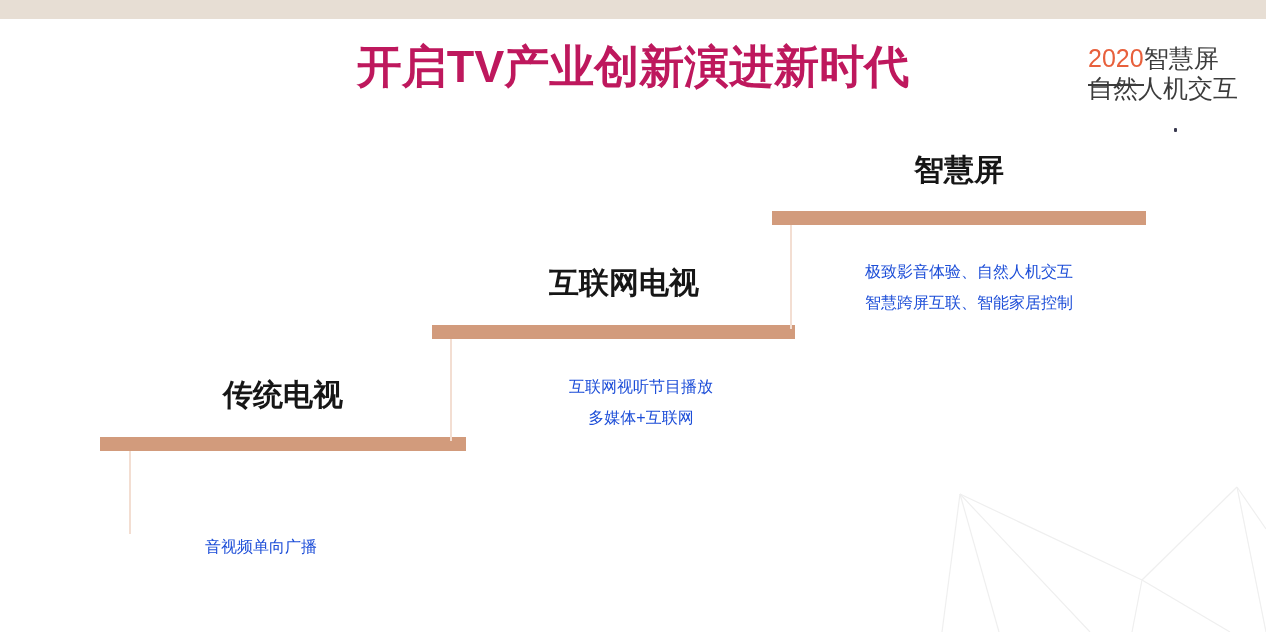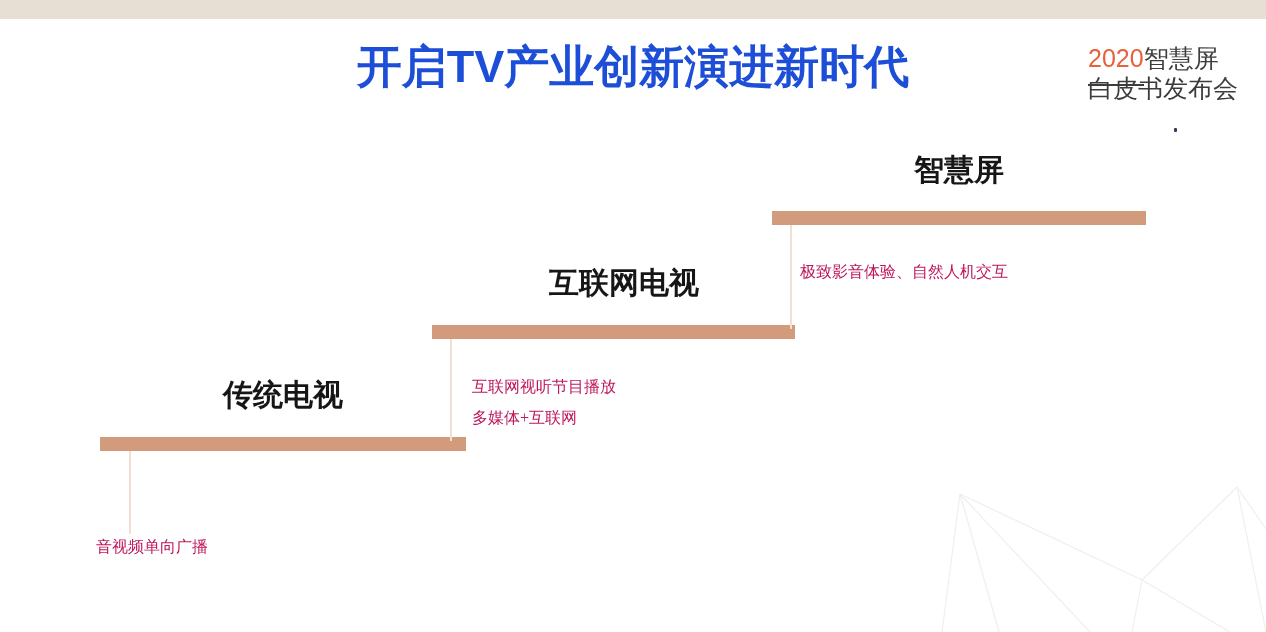--- a/index.html
+++ b/index.html
@@ -43,21 +43,21 @@
   }
   
   #slide-title {
     position: absolute;
     left: 0;
     top: 42px;
     width: 1266px;
     text-align: center;
     font-size: 45px;
     font-weight: bold;
-    color: #1d4ed8;
+    color: #be185d;
     letter-spacing: 0px;
     line-height: 1.1;
     white-space: nowrap;
   }
   
   #event-logo {
     position: absolute;
     left: 1088px;
     top: 44px;
     width: 150px;
@@ -104,38 +104,38 @@
     font-size: 30px;
     font-weight: bold;
     color: #161616;
     white-space: nowrap;
     text-align: center;
   }
   .step-desc {
     position: absolute;
     font-size: 16px;
     font-weight: normal;
-    color: #be185d;
-    text-align: left;
+    color: #1d4ed8;
+    text-align: center;
     line-height: 1.95;
     white-space: nowrap;
   }
   .step-desc div { white-space: nowrap; }
 
   
   #bar-1 { left: 100px;  top: 437px; width: 366px; }
   #conn-1 { left: 129px; top: 451px; height: 83px; }
   #label-1 { left: 100px; top: 375px; width: 366px; text-align: center; }
   #desc-1 { left: 96px;  top: 498px; width: 330px; margin-top: 33px; }
 
   
   #bar-2 { left: 432px;  top: 325px; width: 363px; }
   #conn-2 { left: 450px; top: 339px; height: 102px; }
   #label-2 { left: 432px; top: 263px; width: 384px; }
-  #desc-2 { left: 472px; top: 371px; width: 338px; font-family: Liberation Serif, serif; }
+  #desc-2 { left: 472px; top: 371px; width: 338px; }
 
   
   #bar-3 { left: 772px;  top: 211px; width: 374px; }
   #conn-3 { left: 790px; top: 225px; height: 104px; }
   #label-3 { left: 772px; top: 150px; width: 374px; }
   #desc-3 { left: 800px; top: 256px; width: 338px; }
 </style>
 </head>
 <body>
 
@@ -154,21 +154,21 @@
       <path d="M337 25 L366 170"></path>
       <path d="M242 118 L232 170"></path>
       <path d="M242 118 L330 170"></path>
     </g>
   </svg>
 
   <div id="slide-title">开启TV产业创新演进新时代</div>
 
   <div id="event-logo">
     <div class="logo-line" id="logo-line-1"><span class="accent uline">2020</span><span>智慧屏</span></div>
-    <div class="logo-line" id="logo-line-2">白皮书发布会</div>
+    <div class="logo-line" id="logo-line-2">自然人机交互</div>
   </div>
   <div id="logo-dot"></div>
 
   <div class="step-label" id="label-1">传统电视</div>
   <div class="step-bar" id="bar-1"></div>
   <div class="step-connector" id="conn-1"></div>
   <div class="step-desc" id="desc-1">
     <div>音视频单向广播</div>
   </div>
 
@@ -178,15 +178,16 @@
   <div class="step-desc" id="desc-2">
     <div>互联网视听节目播放</div>
     <div>多媒体+互联网</div>
   </div>
 
   <div class="step-label" id="label-3">智慧屏</div>
   <div class="step-bar" id="bar-3"></div>
   <div class="step-connector" id="conn-3"></div>
   <div class="step-desc" id="desc-3">
     <div>极致影音体验、自然人机交互</div>
+    <div>智慧跨屏互联、智能家居控制</div>
   </div>
 
 </div>
 
 </body></html>

